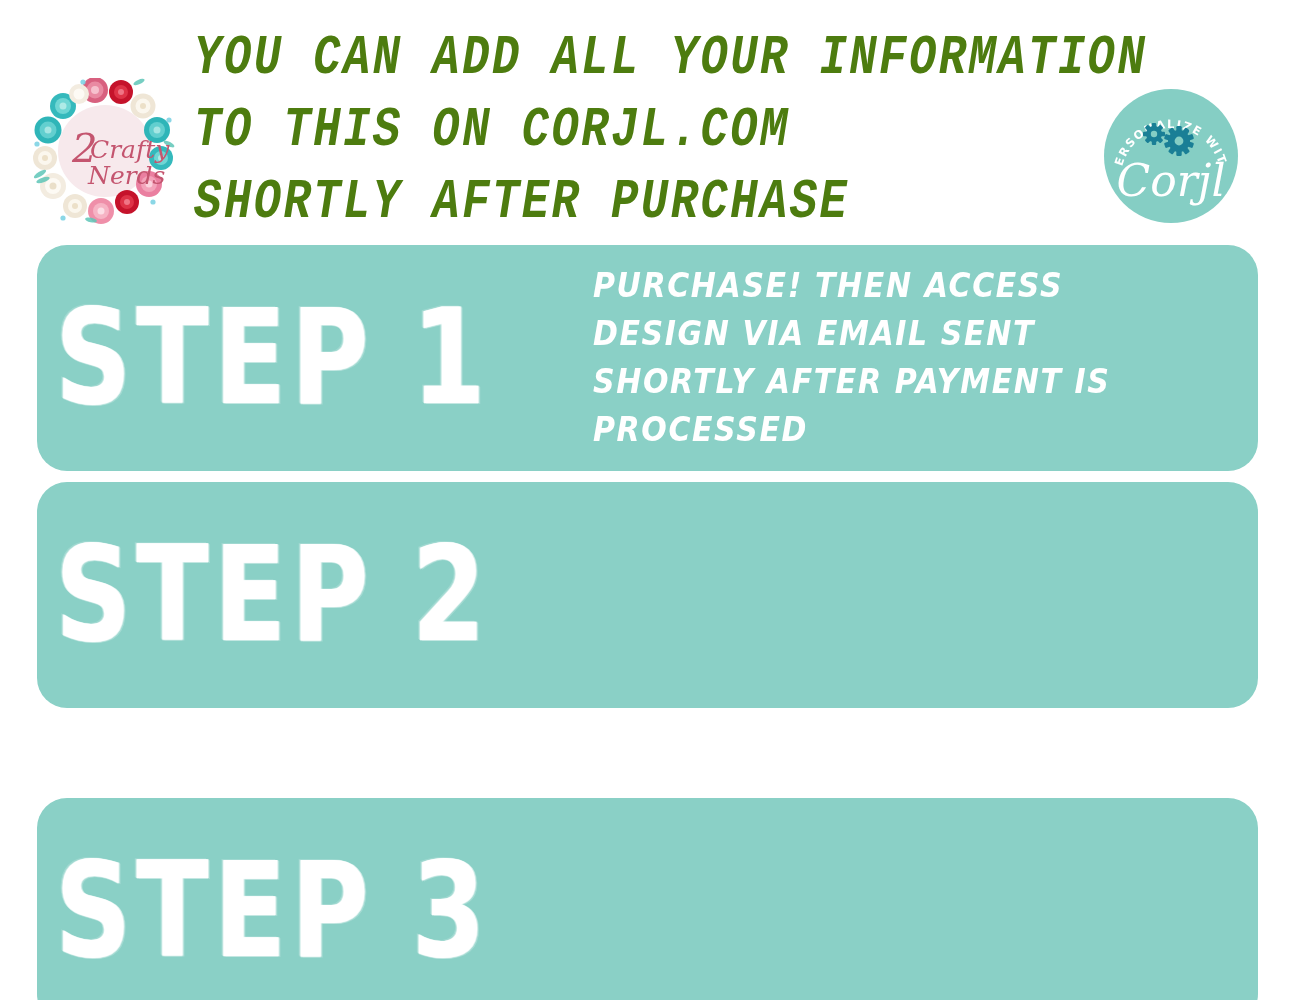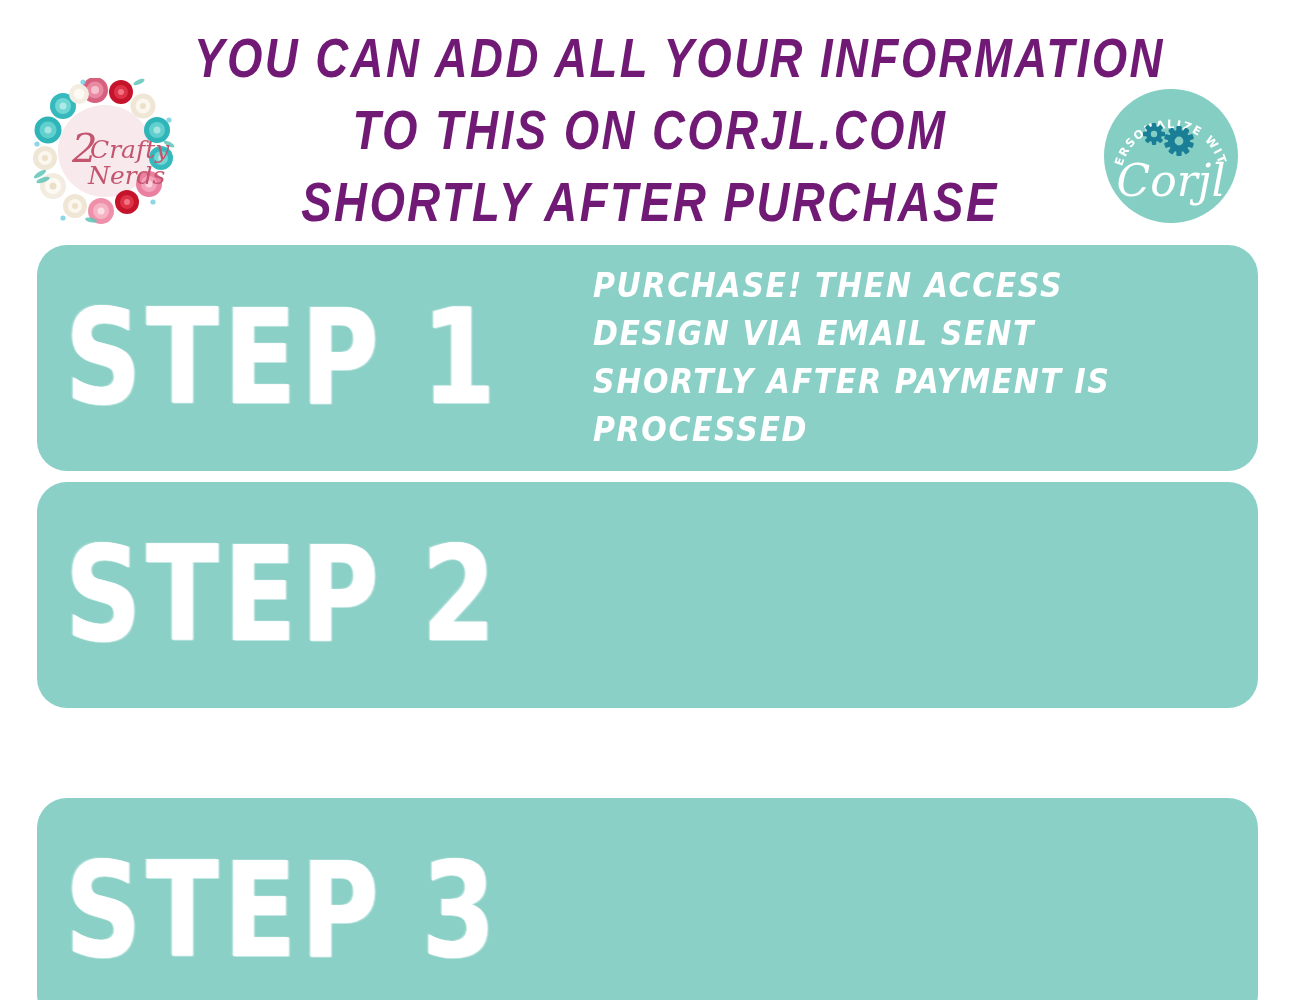--- a/index.html
+++ b/index.html
@@ -22,23 +22,23 @@
     top: 0;
     width: 1294px;
     height: 238px;
   }
 
   #header-title {
     position: absolute;
     left: 180px;
     top: 16px;
     width: 940px;
-    text-align: center;
-    color: #701a75;
-    font-family: Liberation Sans, sans-serif;
+    text-align: left;
+    color: #4d7c0f;
+    font-family: Liberation Mono, monospace;
     font-weight: bold;
     font-style: italic;
     font-size: 47px;
     line-height: 72px;
     letter-spacing: 2.5px;
     text-transform: uppercase;
     white-space: nowrap;
   }
   #header-title .tline {
     display: block;
@@ -91,21 +91,21 @@
   }
   #step-panel-1 { top: 7px; }
   #step-panel-2 { top: 244px; }
   #step-panel-3 { top: 536px; margin-top: 24px; }
 
   .step-label-zone {
     width: 556px;
     flex: 0 0 556px;
     display: flex;
     align-items: center;
-    padding-left: 28px;
+    padding-left: 18px;
     box-sizing: border-box;
   }
   .step-label {
     color: #ffffff;
     font-family: "DejaVu Sans", sans-serif;
     font-weight: bold;
     font-size: 106px;
     line-height: 110px;
     letter-spacing: 5px;
     white-space: nowrap;

